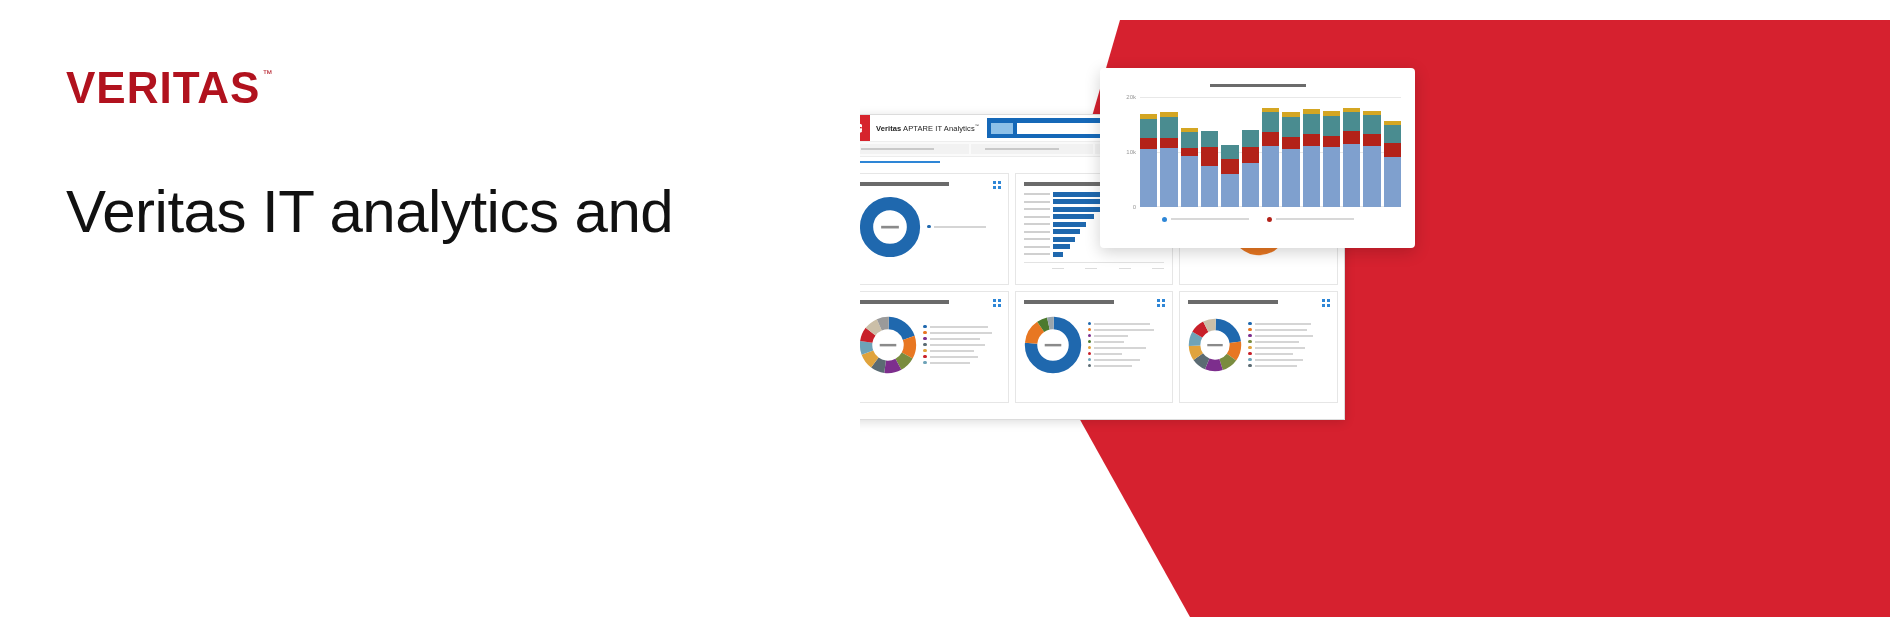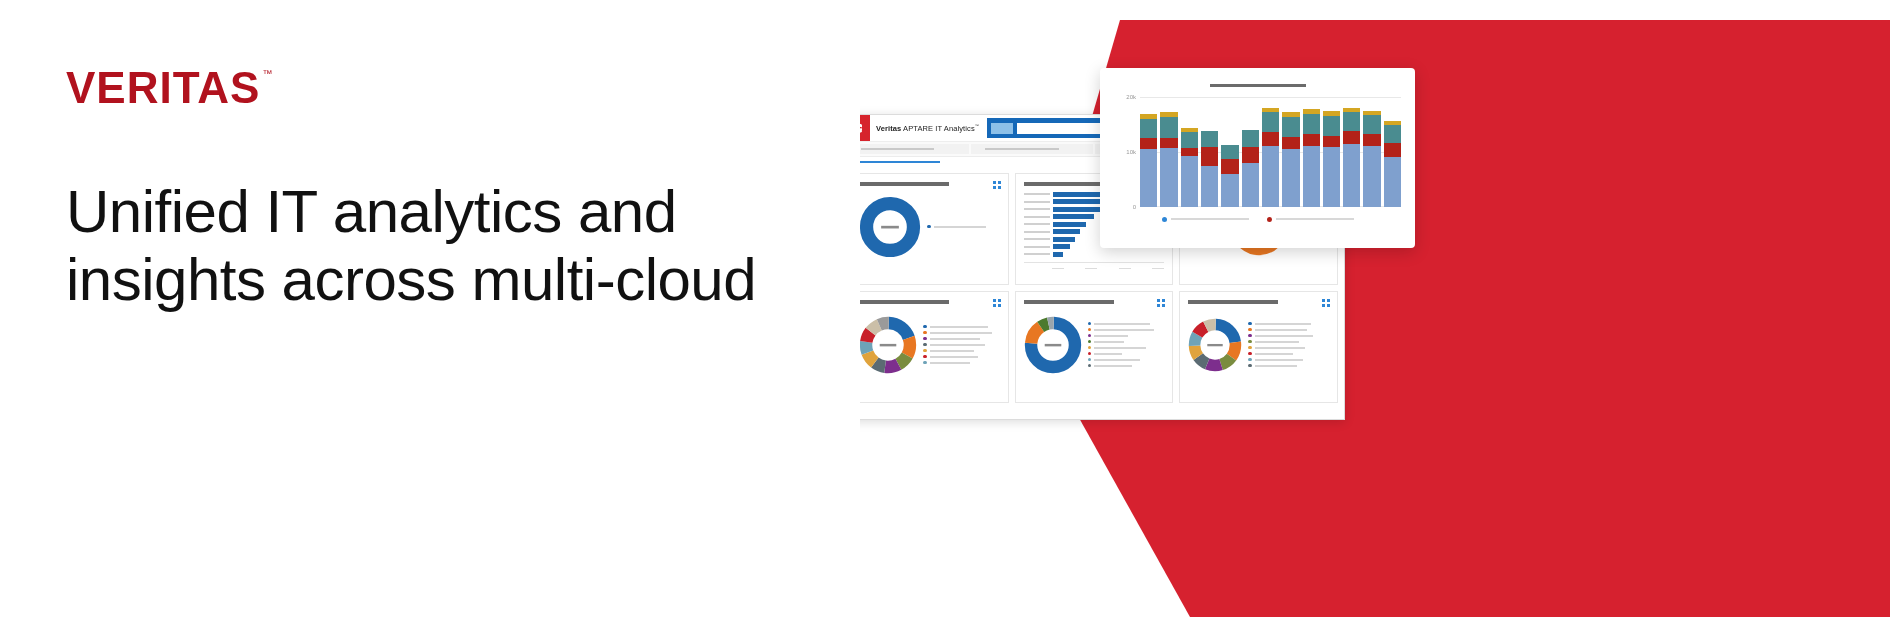--- a/index.html
+++ b/index.html
@@ -182,22 +182,21 @@
 </svg>
 
 <div class="hero">
 
   <div class="logo-wrap">
     <span class="logo-mark">VERITAS</span>
     <span class="logo-tm">™</span>
   </div>
 
   <div class="headline">
-    <div>Unified IT analytics and</div>
-    <div>insights across multi-cloud</div>
+    <div>Veritas IT analytics and</div>
   </div>
 
 </div>
 
 <div class="dash">
 
   <div class="dash-header">
     <div class="dash-logo-box">
       <svg class="dash-logo-glyph" viewBox="0 0 12 11">
         <ellipse cx="6" cy="2.2" rx="5" ry="1.7" fill="#fff"></ellipse>

